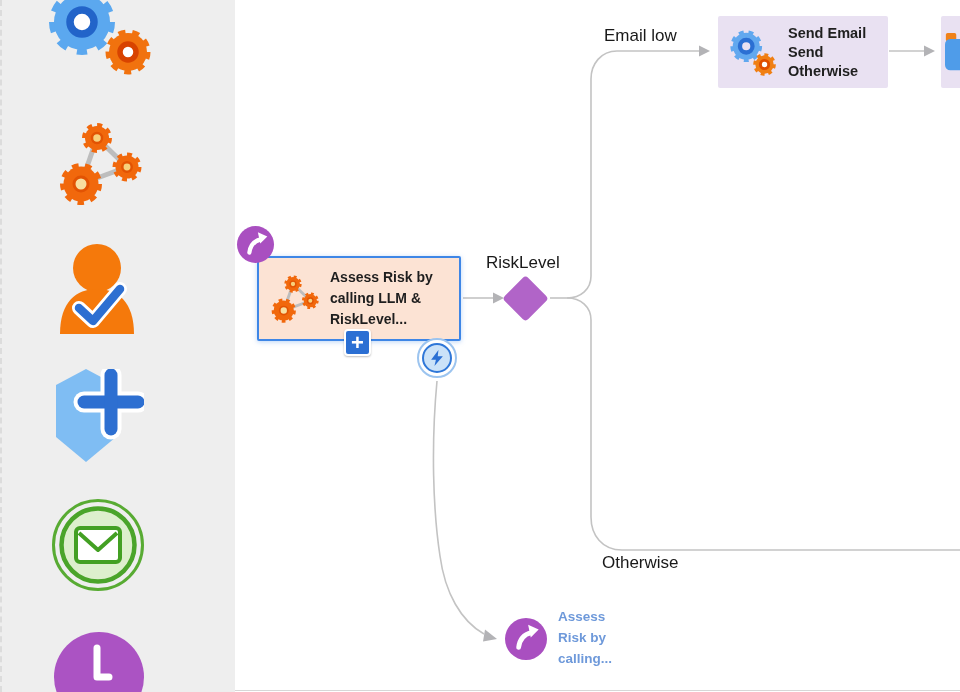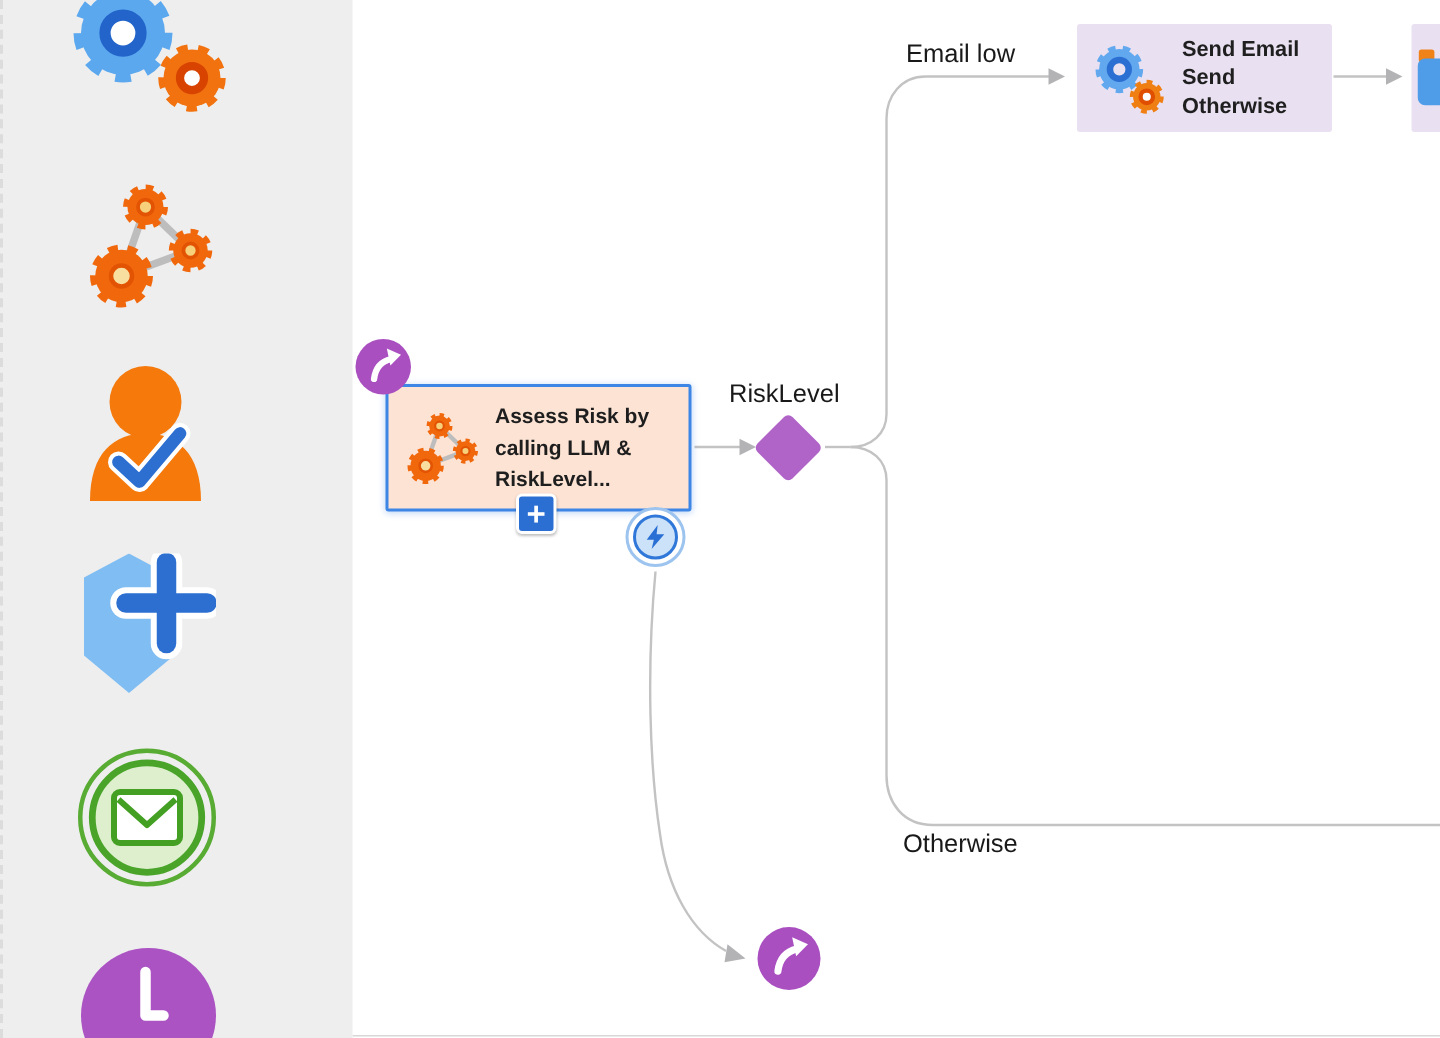--- a/index.html
+++ b/index.html
@@ -234,14 +234,19 @@
       <rect x="0" y="7" width="26" height="36" rx="6" fill="#4f9ce9"></rect>
     </svg>
   </div>
 
   <div class="share-circle goto-circle">
     <svg width="38" height="38" viewBox="0 0 36 36">
       <path d="M11,26 C12,18 16.5,13.5 23,12" stroke="#ffffff" stroke-width="4.5" fill="none" stroke-linecap="round"></path>
       <polygon points="30,9 20,4.5 22.5,16.5" fill="#ffffff"></polygon>
     </svg>
   </div>
+  <div class="goto-label">
+    <span>Assess</span>
+    <span>Risk by</span>
+    <span>calling...</span>
+  </div>
 
 </div>
 
 </body></html>

